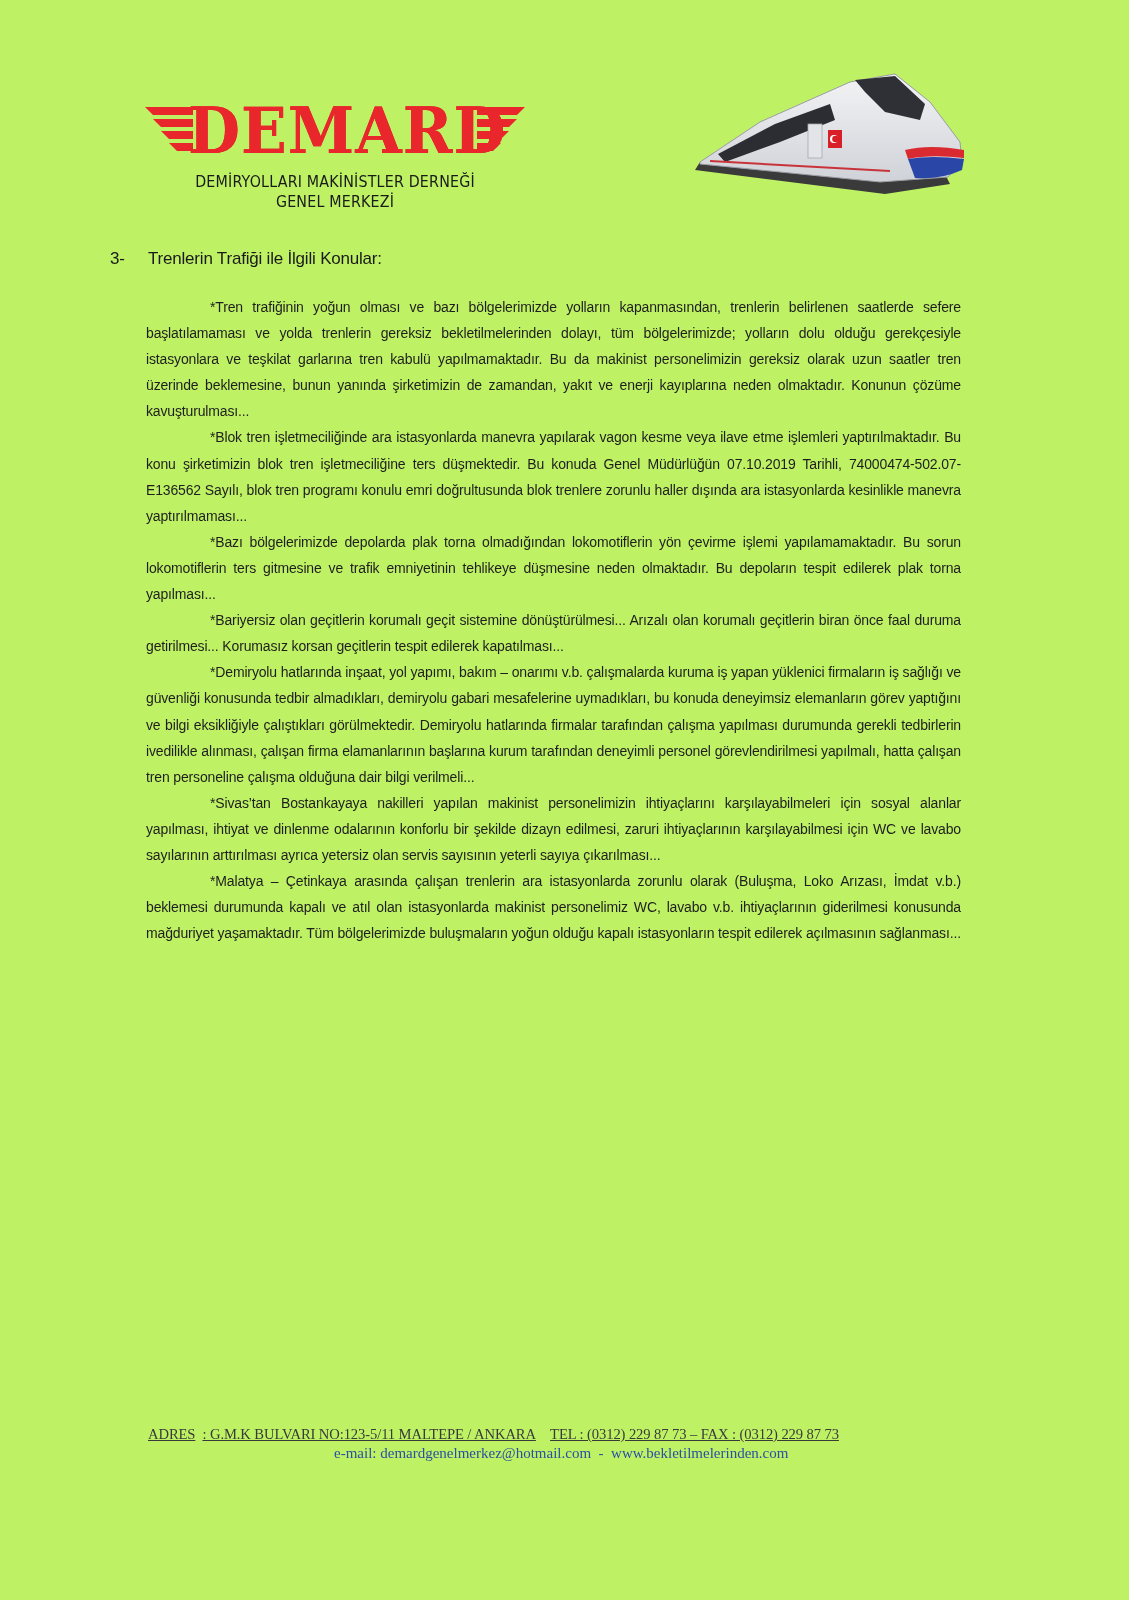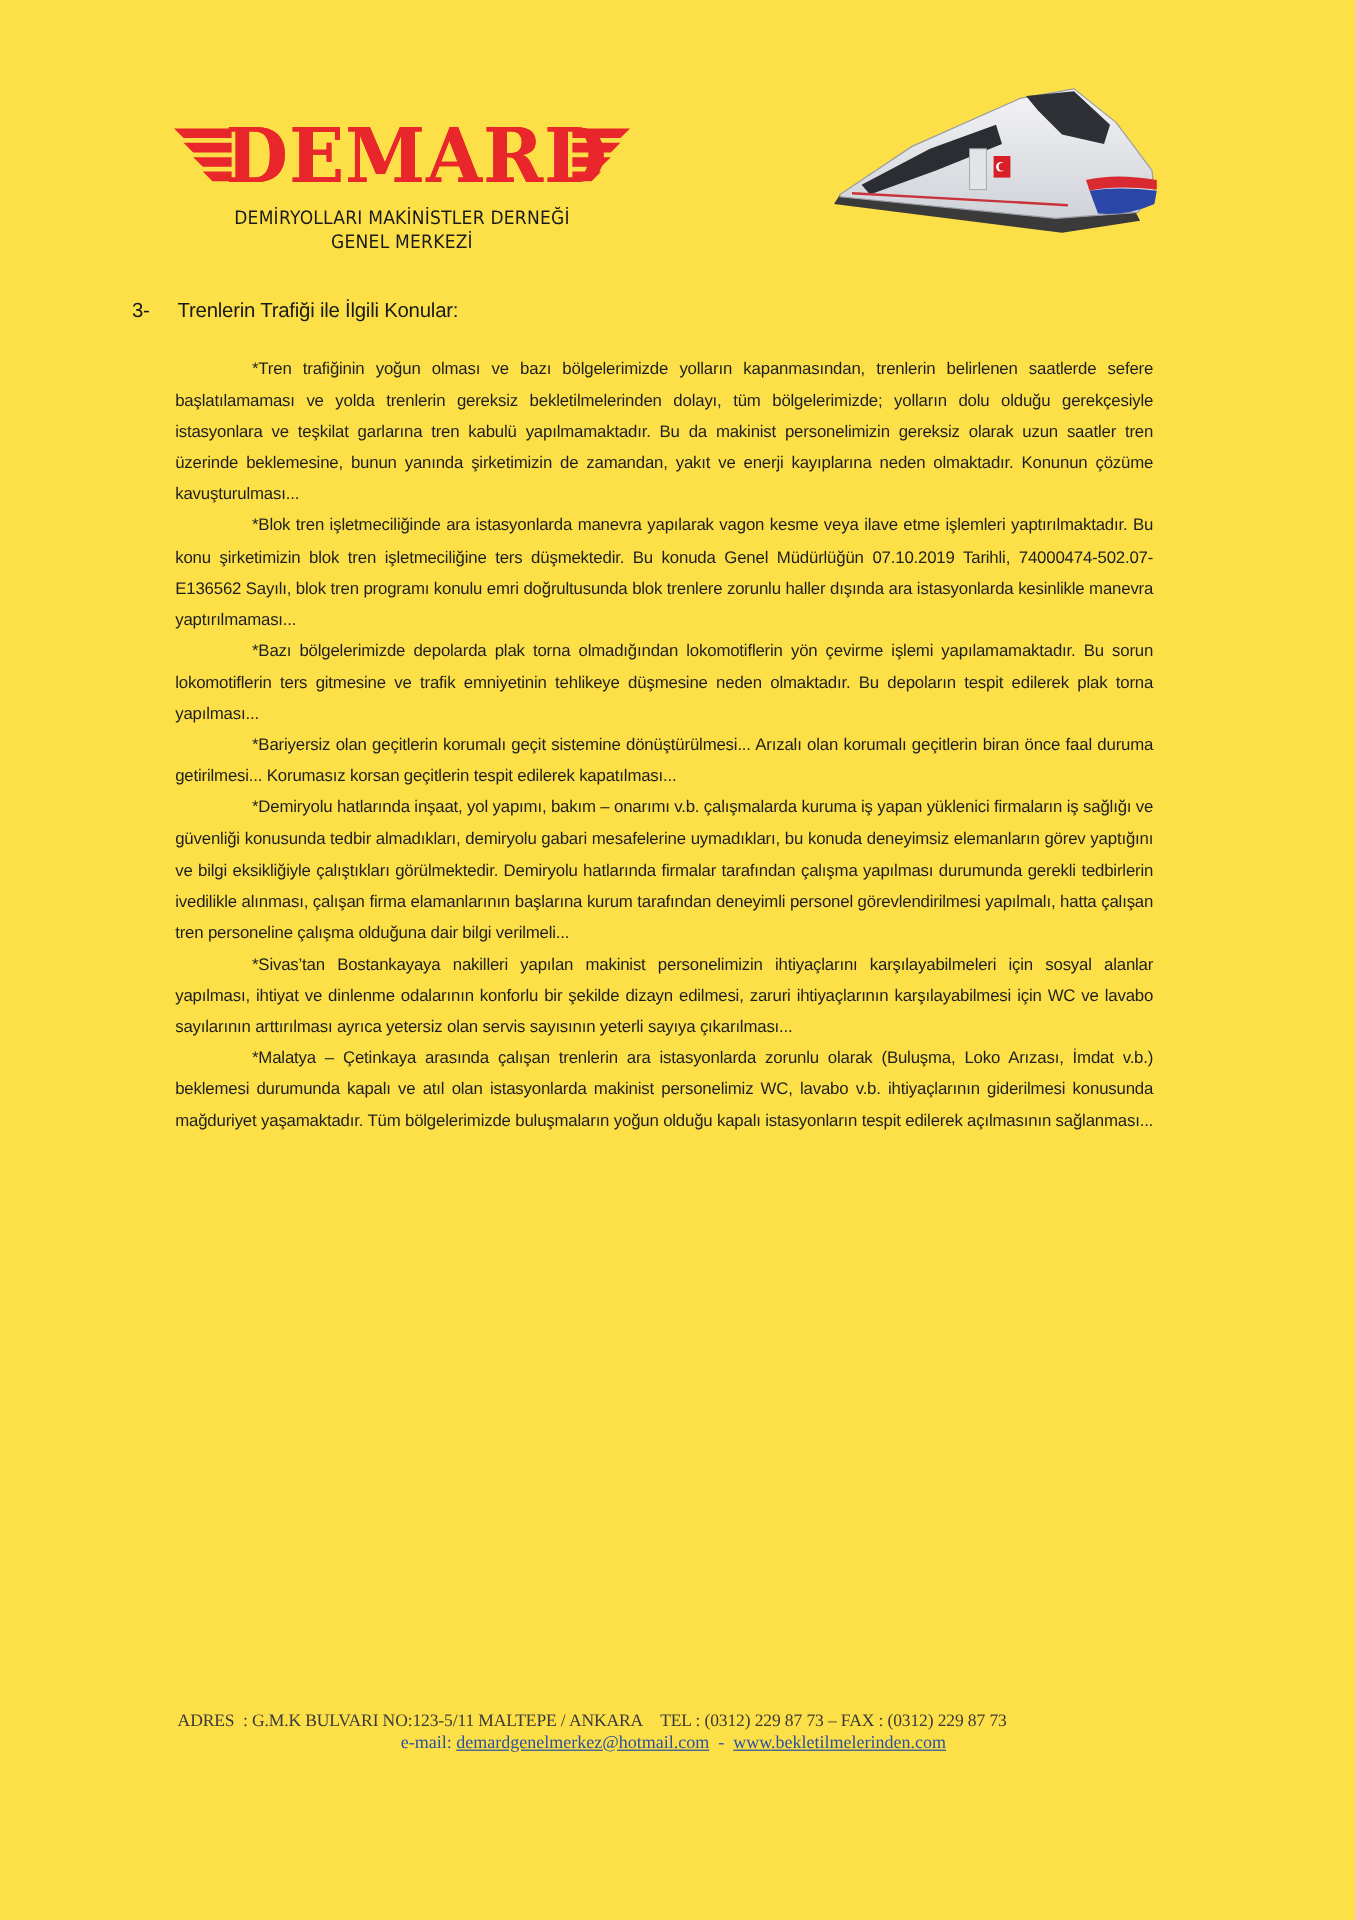--- a/index.html
+++ b/index.html
@@ -13,21 +13,21 @@
       position: relative;
       overflow: hidden;
       font-family: "Liberation Sans", "DejaVu Sans", sans-serif;
       color: #1e1e1e;
     }
     .page {
       position: absolute;
       left: 0; top: 0;
       width: 1129px;
       height: 1600px;
-      background: #fde047;
+      background: #bef264;
     }
 
     
     .logo {
       position: absolute;
       left: 145px;
       top: 95px;
       width: 380px;
       height: 125px;
     }
@@ -104,33 +104,32 @@
       position: absolute;
       left: 148px;
       top: 1426px;
       width: 820px;
       font-family: "Liberation Serif", serif;
       font-size: 14.6px;
       color: #3a3a3a;
       white-space: nowrap;
       letter-spacing: -0.1px;
     }
-    .footer-address span { margin-right: 0; }
+    .footer-address span { margin-right: 0; text-decoration: underline; }
     .footer-contact {
       position: absolute;
       left: 334px;
       top: 1445px;
       font-family: "Liberation Serif", serif;
       font-size: 15px;
       color: #2a4fa3;
       white-space: nowrap;
     }
     .footer-contact a {
       color: #2a4fa3;
-      text-decoration: underline;
     }
   </style>
 </head>
 <body>
 
 <div class="page">
 
   <div class="logo">
     <svg width="380" height="80" viewBox="0 0 380 80">
 

